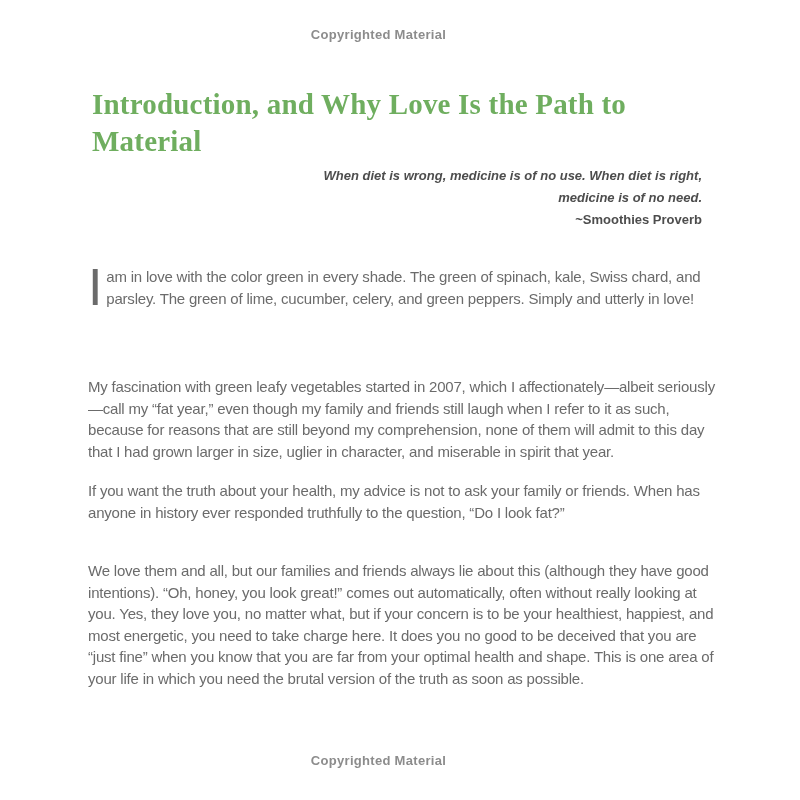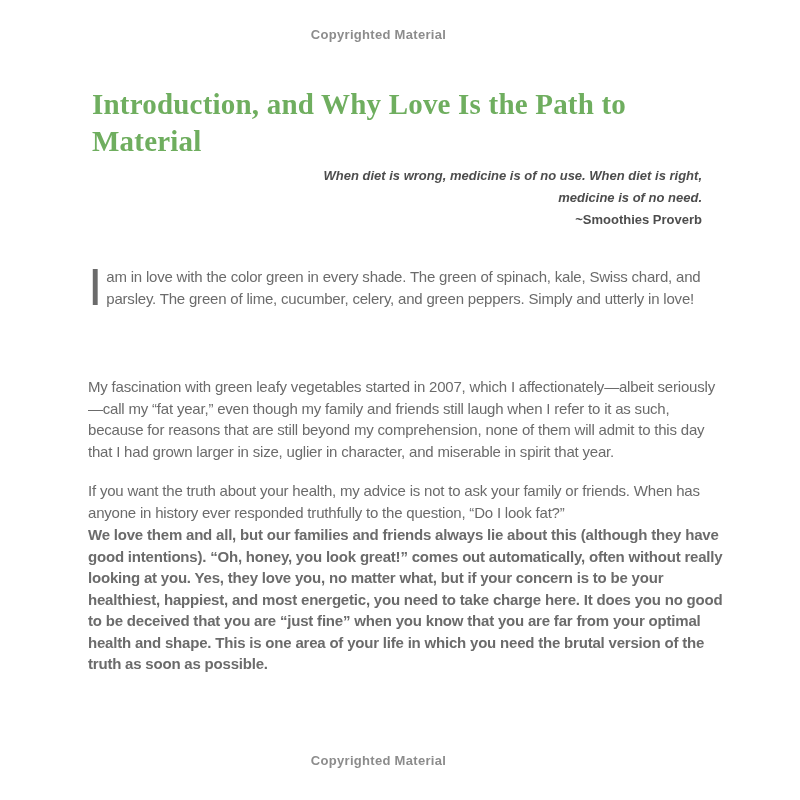--- a/index.html
+++ b/index.html
@@ -51,21 +51,21 @@
     position:absolute;left:88px;width:636px;
     margin:0;padding:0;
     font-size:15px;
     line-height:21.5px;
     letter-spacing:-0.2px;
     color:var(--body-text-gray,#6b6b6b);
   }
   .para.p1{top:266px;}
   .para.p2{top:352px;margin-top:24px;}
   .para.p3{top:480px;}
-  .para.p4{top:524px;font-weight:bold;}
+  .para.p4{top:560px;}
   .dropcap{
     float:left;
     font-size:52px;
     line-height:40px;
     margin:1px 4px 0 0;
     font-weight:400;
     color:var(--body-text-gray,#6b6b6b);
   }
 </style>
 </head>

